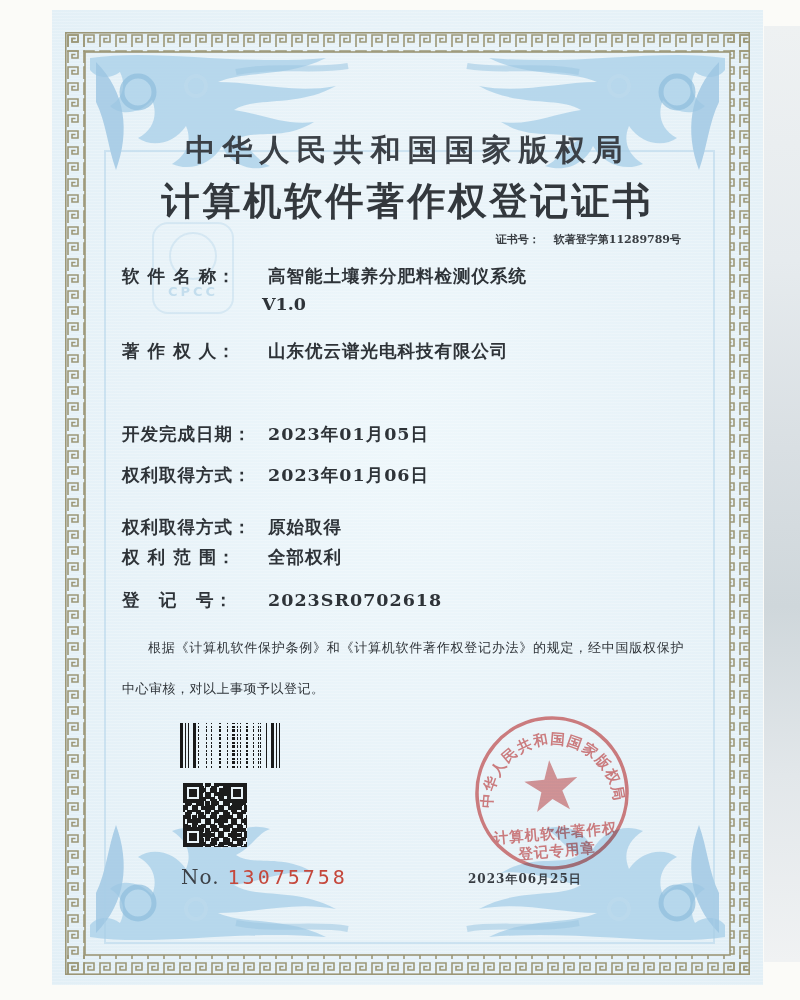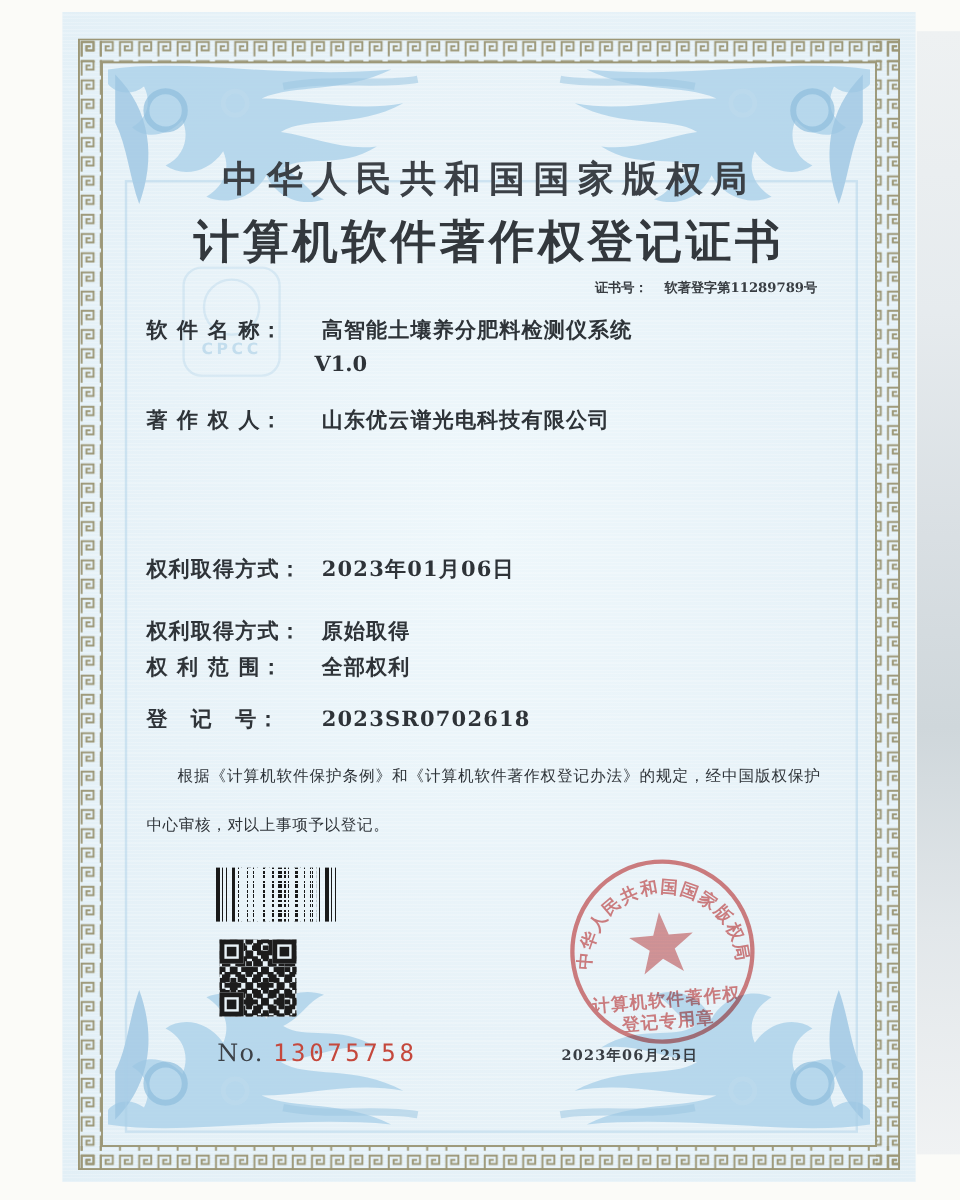--- a/index.html
+++ b/index.html
@@ -155,20 +155,24 @@
     <span class="flabel">软 件 名 称：</span>
     <span class="fvalue">高智能土壤养分肥料检测仪系统</span>
   </div>
   <div class="field f0b">V1.0</div>
 
   <div class="field f1">
     <span class="flabel">著 作 权 人：</span>
     <span class="fvalue">山东优云谱光电科技有限公司</span>
   </div>
 
+  <div class="field f2">
+    <span class="flabel">开发完成日期：</span>
+    <span class="fvalue">2023年01月05日</span>
+  </div>
 
   <div class="field f3">
     <span class="flabel">权利取得方式：</span>
     <span class="fvalue">2023年01月06日</span>
   </div>
 
   <div class="field f4">
     <span class="flabel">权利取得方式：</span>
     <span class="fvalue">原始取得</span>
   </div>

